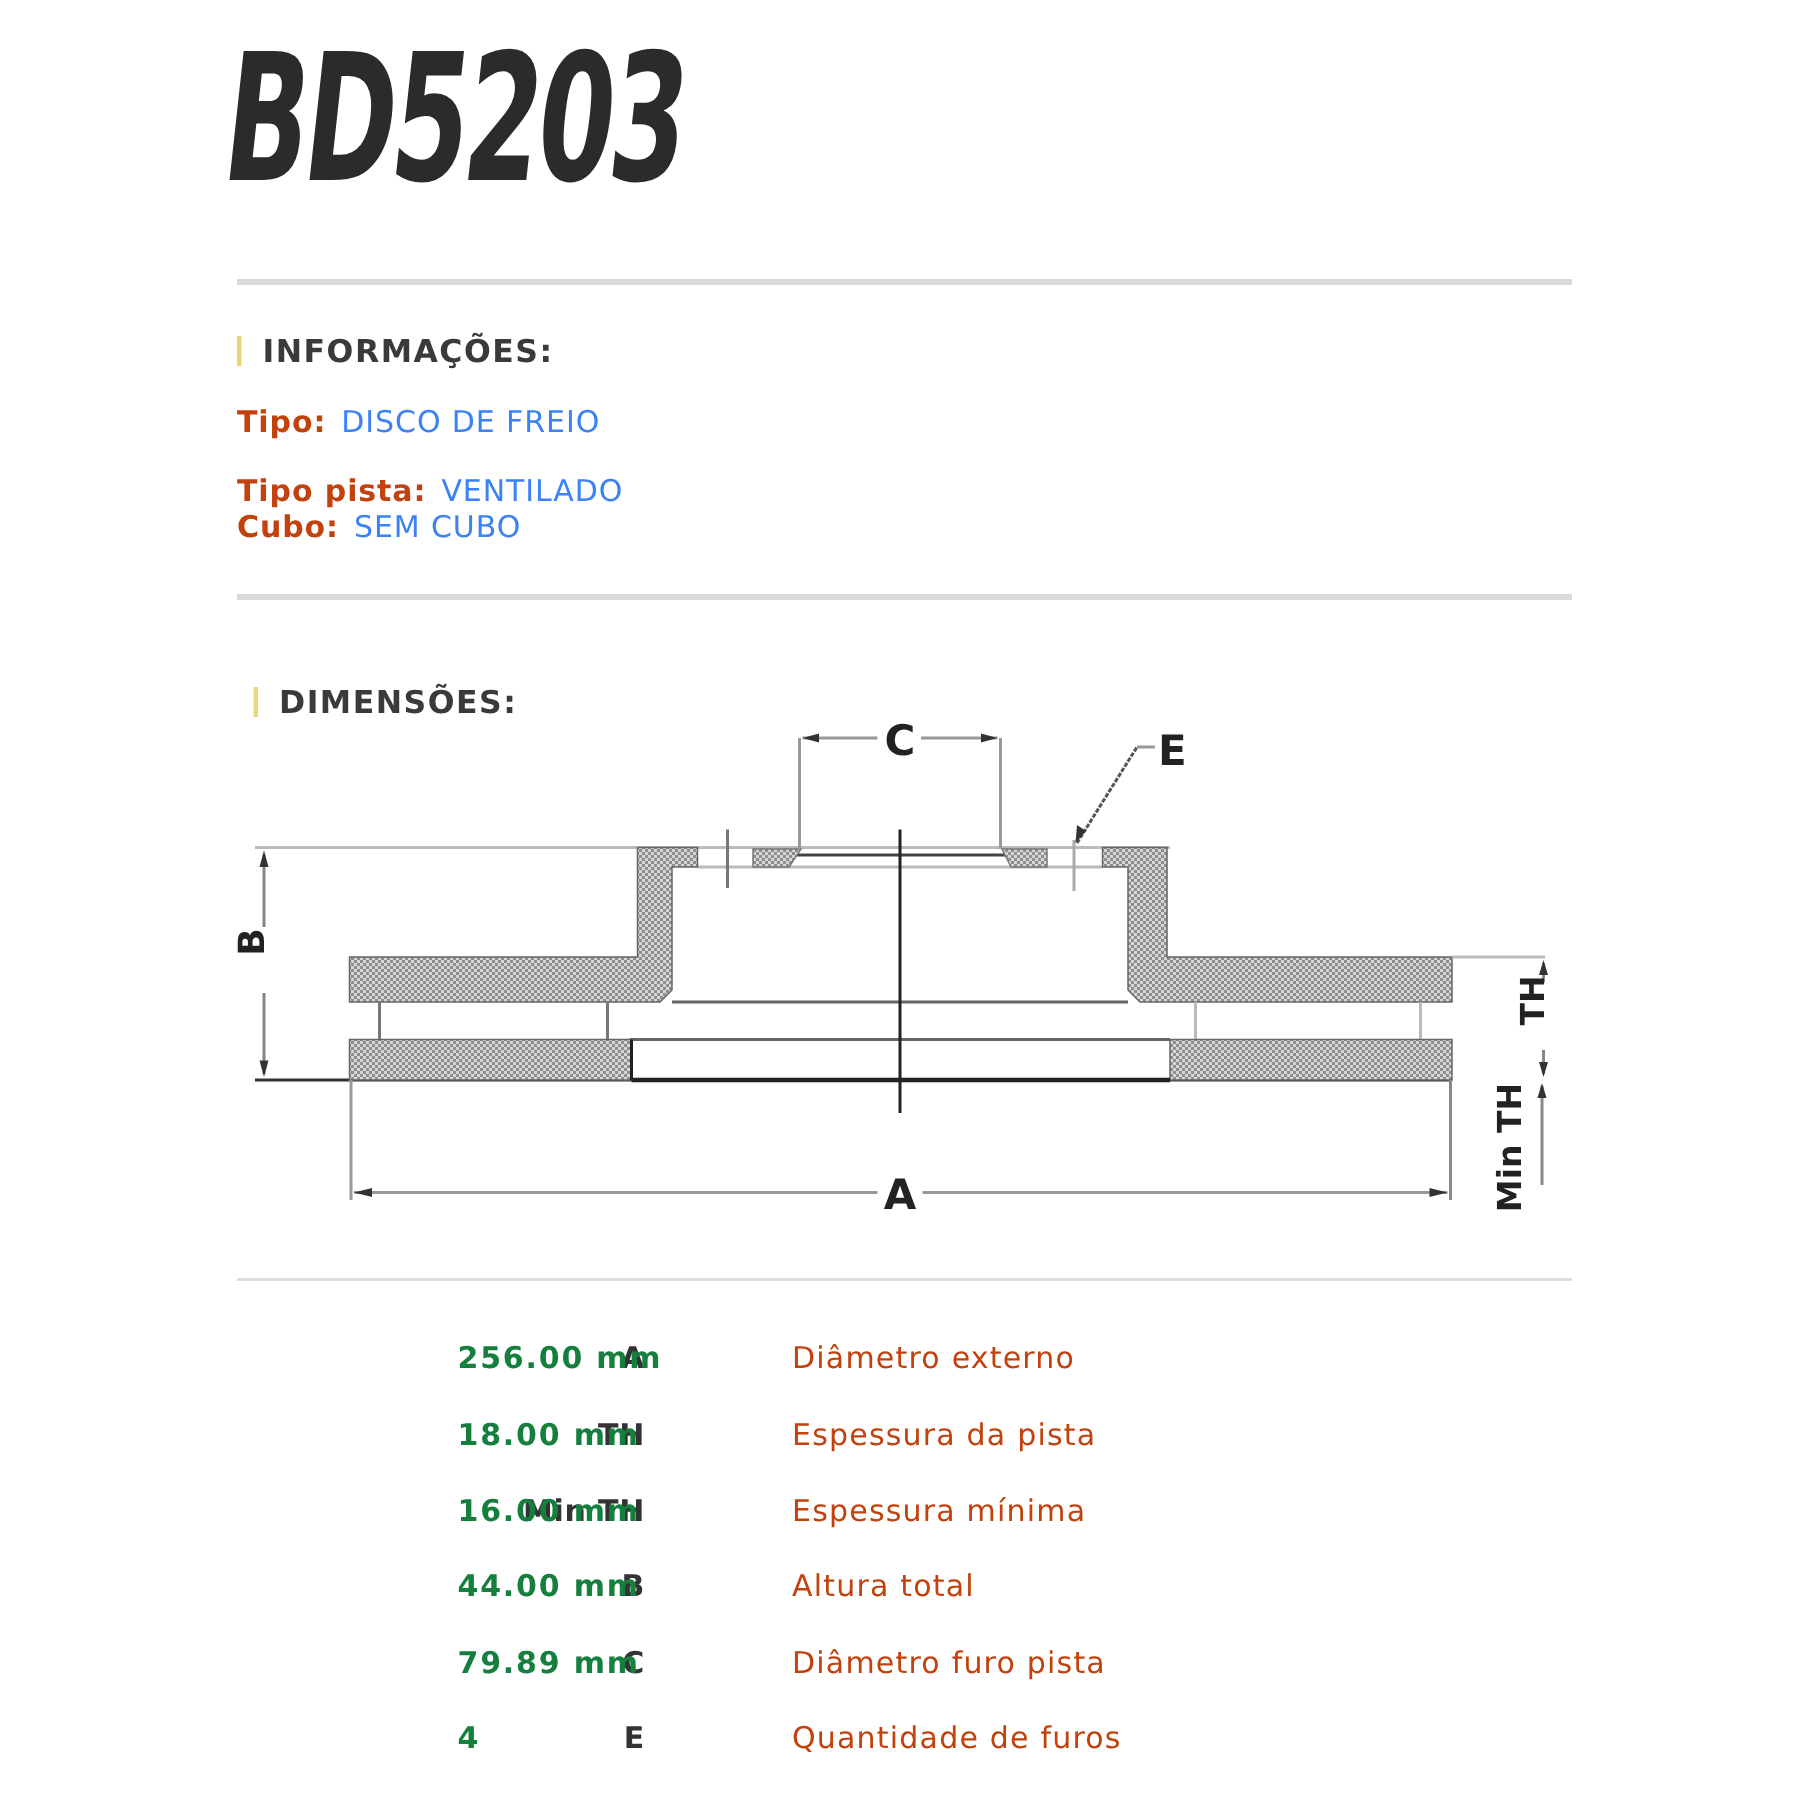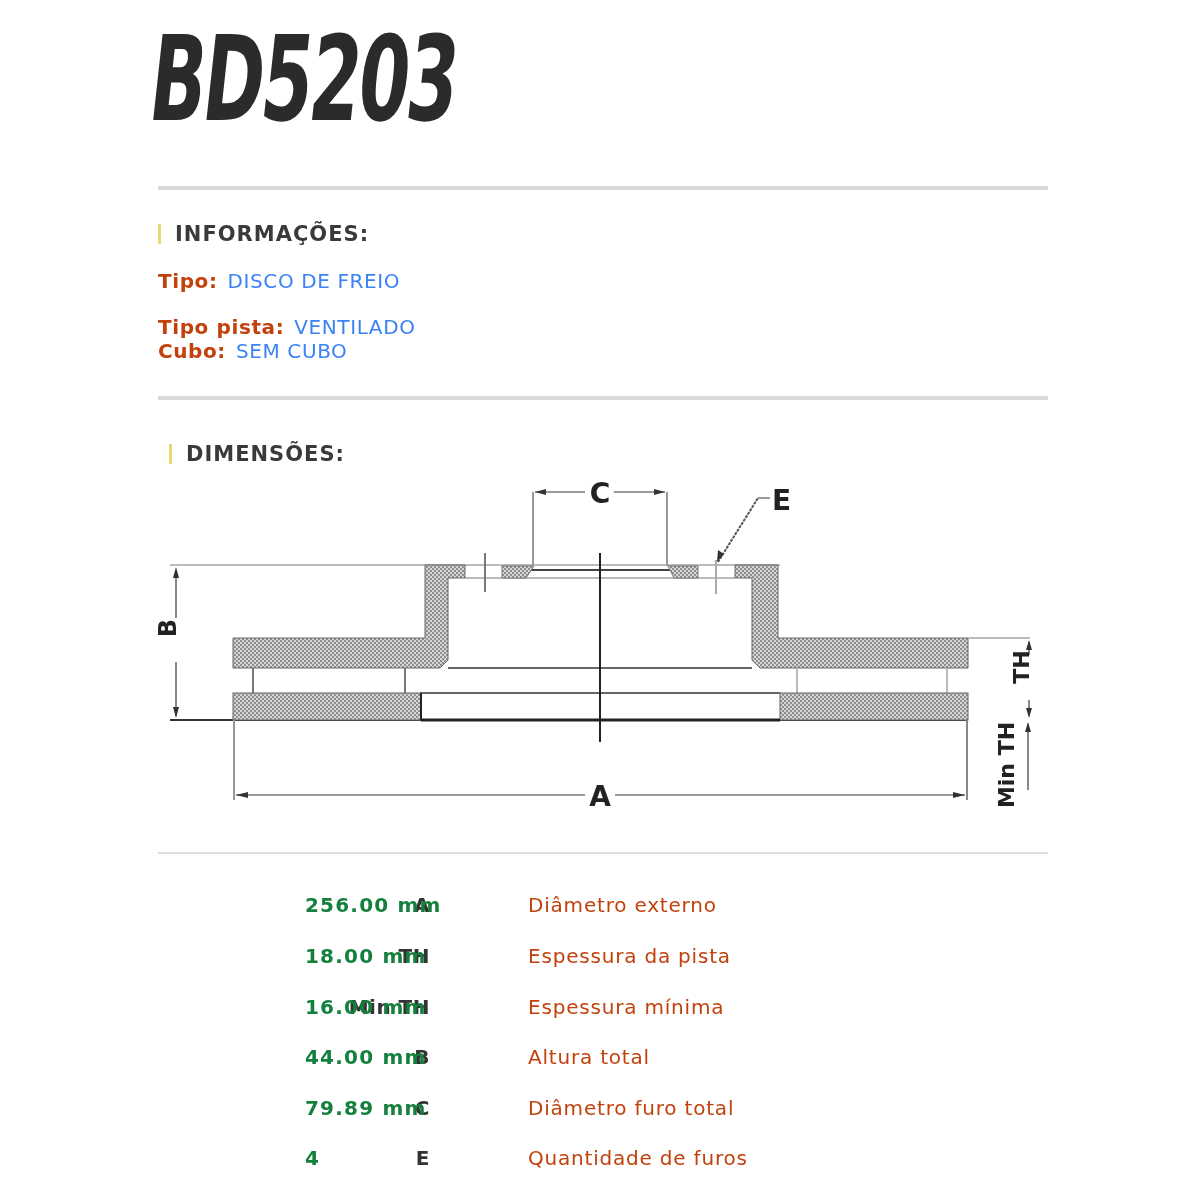--- a/index.html
+++ b/index.html
@@ -45,21 +45,21 @@
 </div>
 <div class="abs info-row" style="top:304px;margin-top:11px;">
   <span class="info-key">Tipo pista:</span><span class="info-val">VENTILADO</span>
 </div>
 <div class="abs info-row" style="top:339px;">
   <span class="info-key">Cubo:</span><span class="info-val">SEM CUBO</span>
 </div>
 
 <div class="abs sep thick" style="top:396px;"></div>
 
-<div class="abs section-head" style="top:442px;padding-left:11px;">
+<div class="abs section-head" style="top:456px;padding-left:11px;">
   <span class="section-bar"></span>
   <span class="section-label">DIMENSÕES:</span>
 </div>
 
 <svg class="abs" style="left:0; top:0;" width="1200" height="860">
   <defs>
     <pattern id="hatch" width="4" height="4" patternUnits="userSpaceOnUse">
       <rect width="4" height="4" fill="#d6d6d6"></rect>
       <rect width="2" height="2" fill="#8f8f8f"></rect>
       <rect x="2" y="2" width="2" height="2" fill="#8f8f8f"></rect>
@@ -154,20 +154,20 @@
     <span class="dim-desc">Espessura mínima</span>
   </div>
   <div class="abs dim-row" style="top:1045px;">
     <span class="dim-code">B</span>
     <span class="dim-value">44.00 mm</span>
     <span class="dim-desc">Altura total</span>
   </div>
   <div class="abs dim-row" style="top:1096px;">
     <span class="dim-code">C</span>
     <span class="dim-value">79.89 mm</span>
-    <span class="dim-desc">Diâmetro furo total</span>
+    <span class="dim-desc">Diâmetro furo pista</span>
   </div>
   <div class="abs dim-row" style="top:1146px;">
     <span class="dim-code">E</span>
     <span class="dim-value">4</span>
     <span class="dim-desc">Quantidade de furos</span>
   </div>
 </div>
 
 </body></html>

